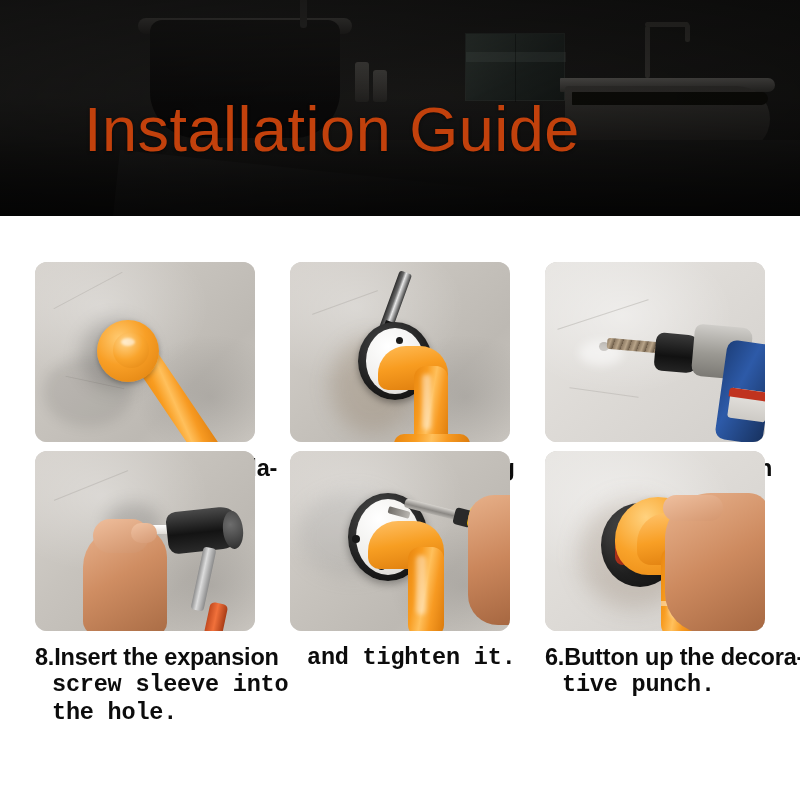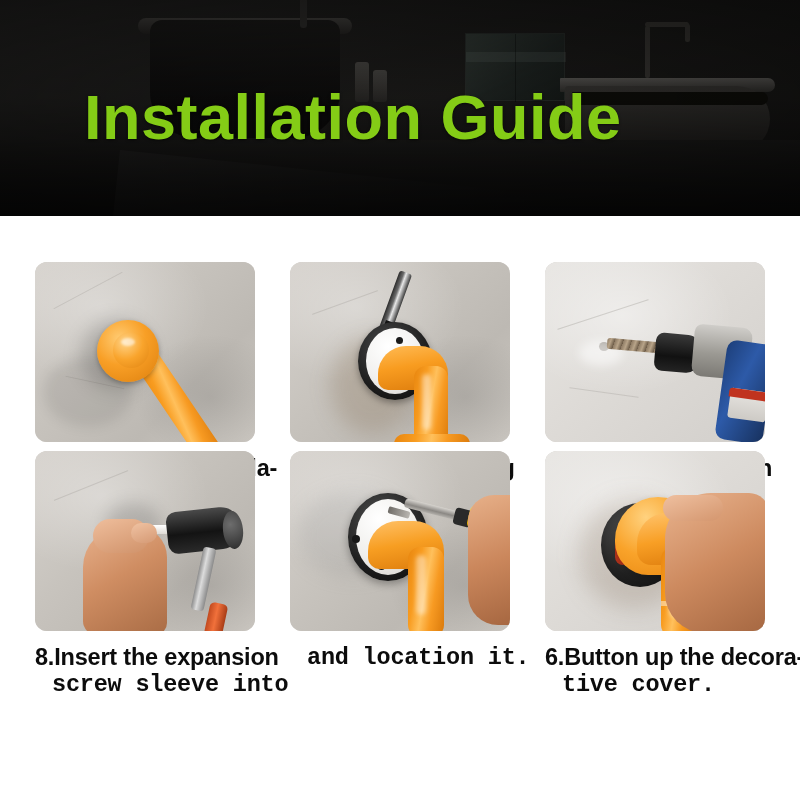--- a/index.html
+++ b/index.html
@@ -97,24 +97,24 @@
   }
   .bs-bottle.b2 { left: 373px; top: 70px; height: 32px; }
   
   .bs-wash {
     position: absolute; inset: 0;
     background:
       radial-gradient(120% 100% at 50% 45%, rgba(0,0,0,0.28) 0%, rgba(0,0,0,0.72) 100%),
       linear-gradient(180deg, rgba(0,0,0,0.35) 0%, rgba(0,0,0,0.25) 45%, rgba(0,0,0,0.62) 100%);
   }
   .banner-title {
-    position: absolute; left: 84px; top: 86px;
-    color: #84cc16;
+    position: absolute; left: 84px; top: 98px;
+    color: #c2410c;
     font-size: 63px;
-    font-weight: 700;
+    font-weight: 400;
     letter-spacing: 0.5px;
     line-height: 1;
     white-space: nowrap;
     text-shadow: 0 1px 3px rgba(0,0,0,0.55);
   }
 
   
   .grid {
     position: absolute; left: 0; top: 216px;
     width: 800px; height: 584px;
@@ -313,20 +313,21 @@
                     background:radial-gradient(circle at 40% 35%,#6d6d6d,#2a2a2a);"></div>
 
         <div style="position:absolute;left:162px;top:96px;width:13px;height:64px;border-radius:4px;transform:rotate(12deg);
                     background:linear-gradient(90deg,#8d8d8d 0%,#dcdcdc 40%,#8a8a8a 100%);"></div>
         <div style="position:absolute;left:172px;top:152px;width:18px;height:34px;border-radius:5px;transform:rotate(12deg);
                     background:linear-gradient(90deg,#c24a1f 0%,#f1713b 45%,#a83c16 100%);"></div>
       </div>
       <div class="caption">
         <span class="ln">8.Insert the expansion</span>
         <span class="ln ind">screw sleeve into</span>
+        <span class="ln ind">the hole.</span>
       </div>
     </div>
 
     <div class="cell">
       <div class="photo">
         <div class="wall"></div>
         <div class="blob" style="left:8px;top:40px;width:110px;height:86px;background:rgba(150,150,150,0.22);filter:blur(9px);"></div>
 
         <div style="position:absolute;left:58px;top:42px;width:80px;height:88px;border-radius:50%;
                     background:radial-gradient(circle at 40% 30%, #4f4f4f 0%, #1e1e1e 60%, #0b0b0b 100%);
@@ -347,21 +348,21 @@
 
         <div style="position:absolute;left:178px;top:44px;width:56px;height:130px;border-radius:26px 14px 14px 30px;
                     background:linear-gradient(160deg,#e7b089 0%,#cb875c 50%,#a4653f 100%);"></div>
 
         <div style="position:absolute;left:78px;top:70px;width:76px;height:48px;border-radius:30px 30px 12px 12px;
                     background:linear-gradient(170deg,#ffc168 0%,#f79e22 48%,#dd7c0c 100%);"></div>
         <div class="bar-orange" style="left:118px;top:96px;width:36px;height:90px;border-radius:12px;"></div>
         <div style="position:absolute;left:126px;top:104px;width:10px;height:60px;border-radius:6px;background:rgba(255,255,255,0.42);filter:blur(2px);"></div>
       </div>
       <div class="caption">
-        <span class="ln ind">and location it.</span>
+        <span class="ln ind">and tighten it.</span>
       </div>
     </div>
 
     <div class="cell">
       <div class="photo">
         <div class="wall light"></div>
         <div class="blob" style="left:34px;top:48px;width:110px;height:110px;background:rgba(120,96,72,0.22);filter:blur(11px);"></div>
 
         <div style="position:absolute;left:56px;top:52px;width:78px;height:84px;border-radius:50%;
                     background:radial-gradient(circle at 42% 32%, #565656 0%, #202020 62%, #0c0c0c 100%);"></div>
@@ -377,18 +378,18 @@
         <div style="position:absolute;left:124px;top:104px;width:10px;height:62px;border-radius:6px;background:rgba(255,255,255,0.45);filter:blur(2px);"></div>
         <div style="position:absolute;left:116px;top:150px;width:36px;height:5px;background:rgba(255,255,255,0.45);"></div>
 
         <div style="position:absolute;left:120px;top:42px;width:104px;height:140px;border-radius:46px 20px 18px 40px;
                     background:linear-gradient(150deg,#e9b48f 0%,#cd8a5f 50%,#a56741 100%);"></div>
         <div style="position:absolute;left:118px;top:44px;width:60px;height:26px;border-radius:18px;
                     background:linear-gradient(160deg,#efc0a0 0%,#d4966e 100%);"></div>
       </div>
       <div class="caption">
         <span class="ln">6.Button up the decora-</span>
-        <span class="ln ind">tive cover.</span>
+        <span class="ln ind">tive punch.</span>
       </div>
     </div>
 
   </div>
 </div>
 
 </body></html>

